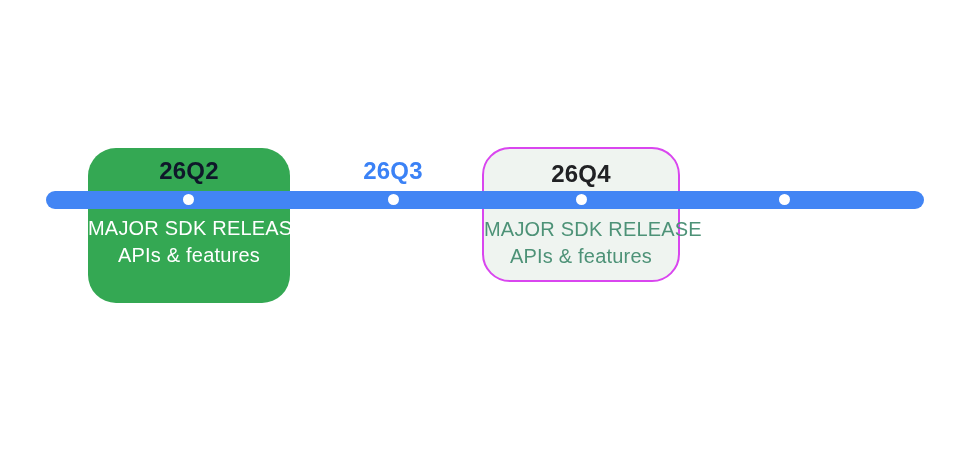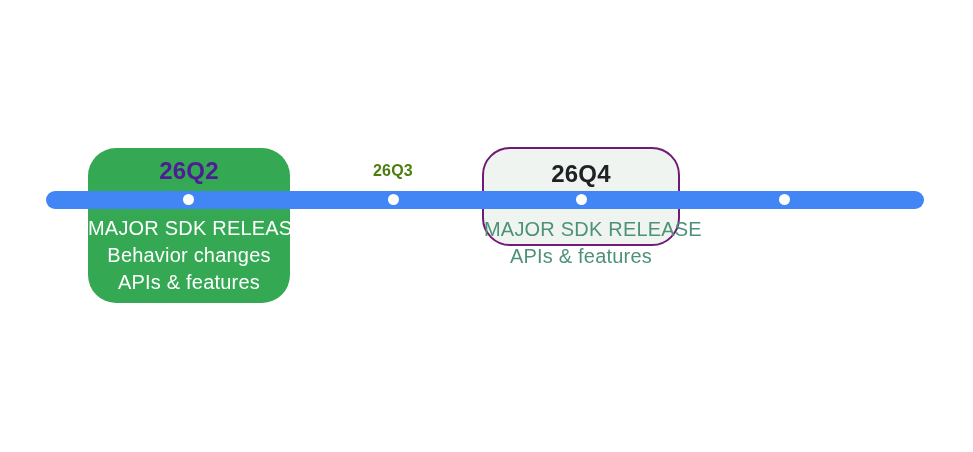--- a/index.html
+++ b/index.html
@@ -52,39 +52,39 @@
     left: 88px;
     top: 148px;
     width: 202px;
     height: 155px;
     background: #34A853;
   }
   .card-outline {
     left: 482px;
     top: 147px;
     width: 198px;
-    height: 99px;
+    height: 135px;
     background: #EFF4F0;
-    border: 2px solid #701a75;
+    border: 2px solid #d946ef;
   }
 
   .card-title {
     position: absolute;
     top: 0;
     left: 0;
     right: 0;
     height: 46px;
     display: flex;
     align-items: center;
     justify-content: center;
     font-size: 24px;
     font-weight: 600;
     letter-spacing: 0.2px;
   }
-  .card-filled .card-title { color: #4c1d95; }
+  .card-filled .card-title { color: #0f172a; }
   .card-outline .card-title { color: #202124; height: 44px; padding-top: 3px; }
 
   .card-body {
     position: absolute;
     left: 0;
     right: 0;
     text-align: center;
     font-size: 20px;
     letter-spacing: 0.2px;
   }
@@ -105,41 +105,40 @@
 
   
   .q-label {
     position: absolute;
     top: 158px;
     width: 100px;
     height: 26px;
     display: flex;
     align-items: center;
     justify-content: center;
-    font-size: 16px;
+    font-size: 24px;
     font-weight: 600;
     letter-spacing: 0.2px;
-    color: #4d7c0f;
+    color: #3b82f6;
     z-index: 1;
   }
   .q-label-26q3 { left: 343px; }
   .q-label-27q1 { left: 734px; }
 </style>
 </head>
 <body>
 
 <div class="canvas">
 
   <div class="timeline-bar"></div>
 
   <div class="card card-filled">
     <div class="card-title">26Q2</div>
     <div class="card-body">
       <div class="detail-line">MAJOR SDK RELEASE</div>
-      <div class="detail-line">Behavior changes</div>
       <div class="detail-line">APIs &amp; features</div>
     </div>
   </div>
 
   <div class="q-label q-label-26q3">26Q3</div>
 
   <div class="card card-outline">
     <div class="card-title">26Q4</div>
     <div class="card-body">
       <div class="detail-line">MAJOR SDK RELEASE</div>

